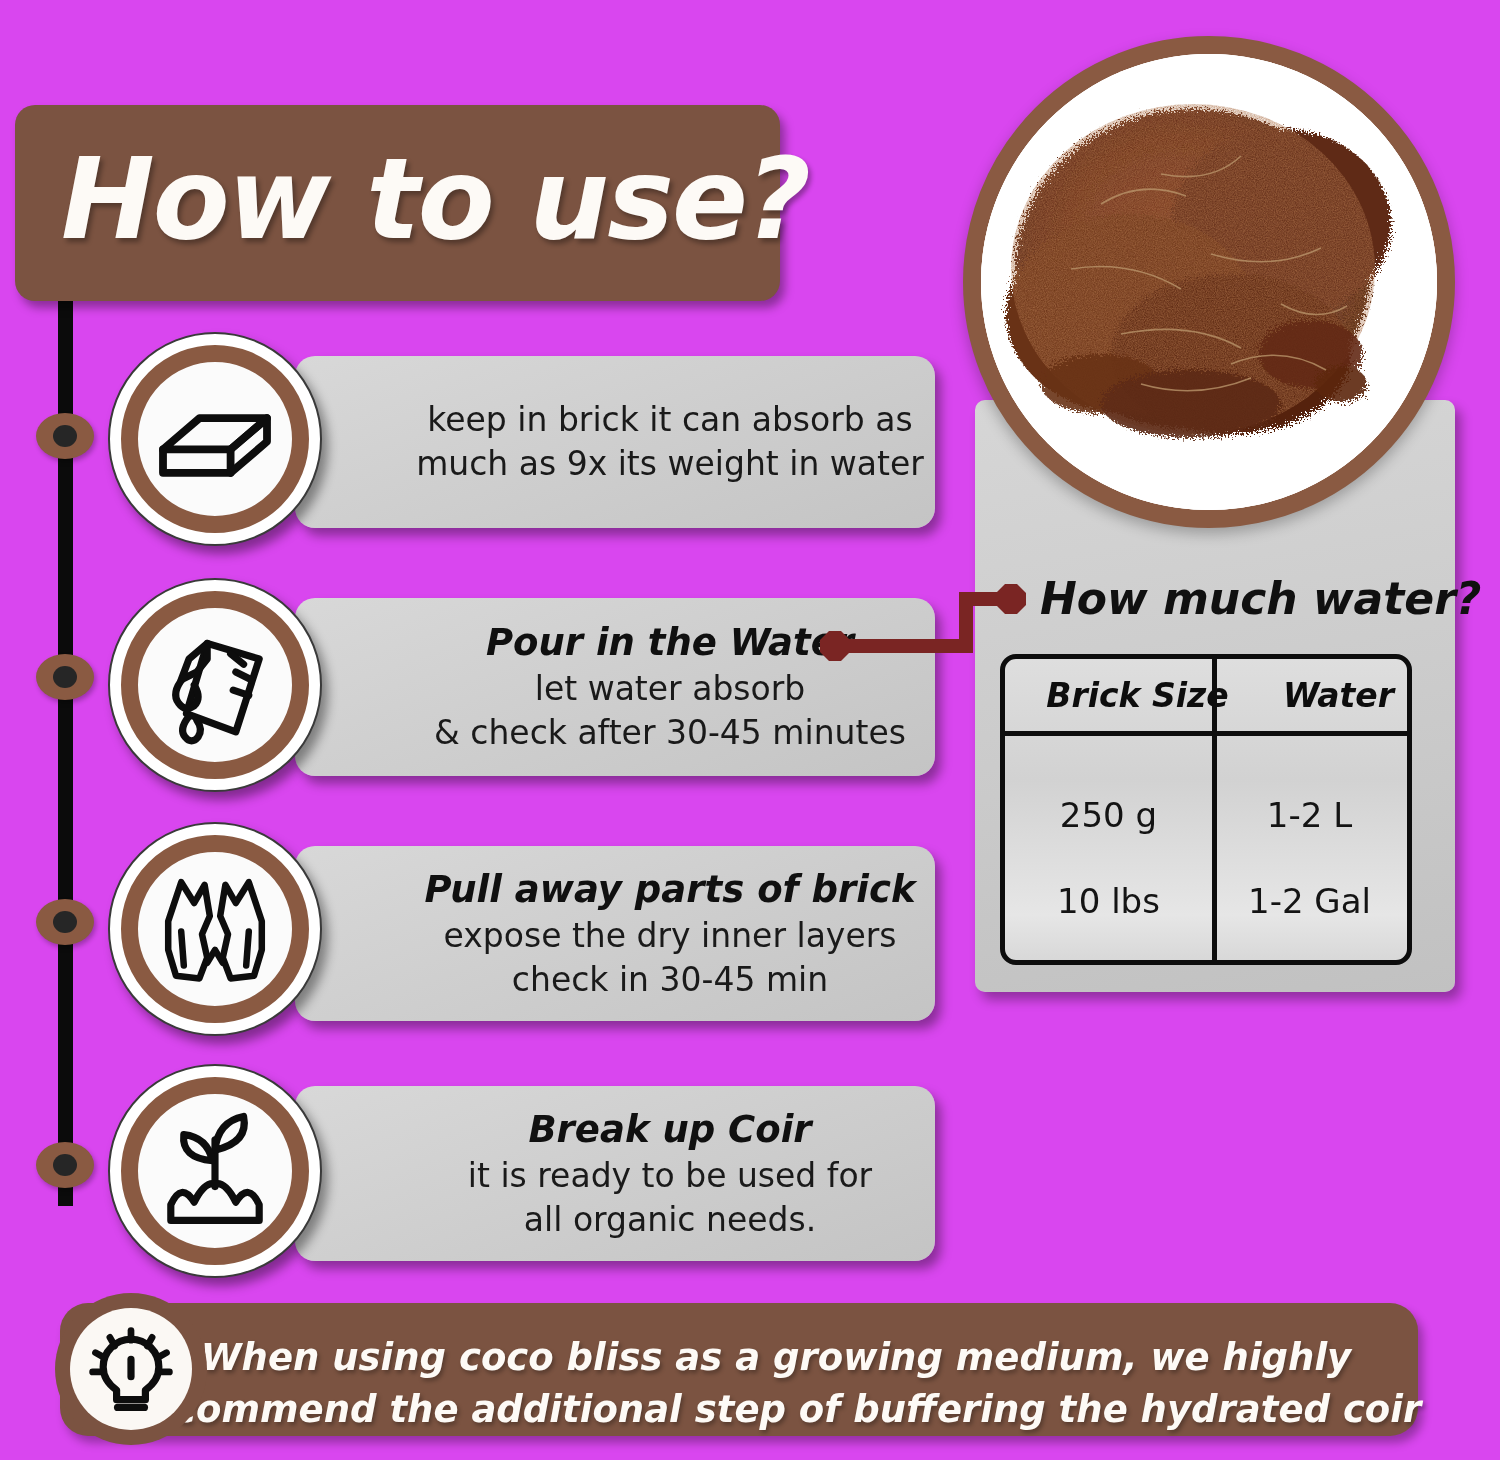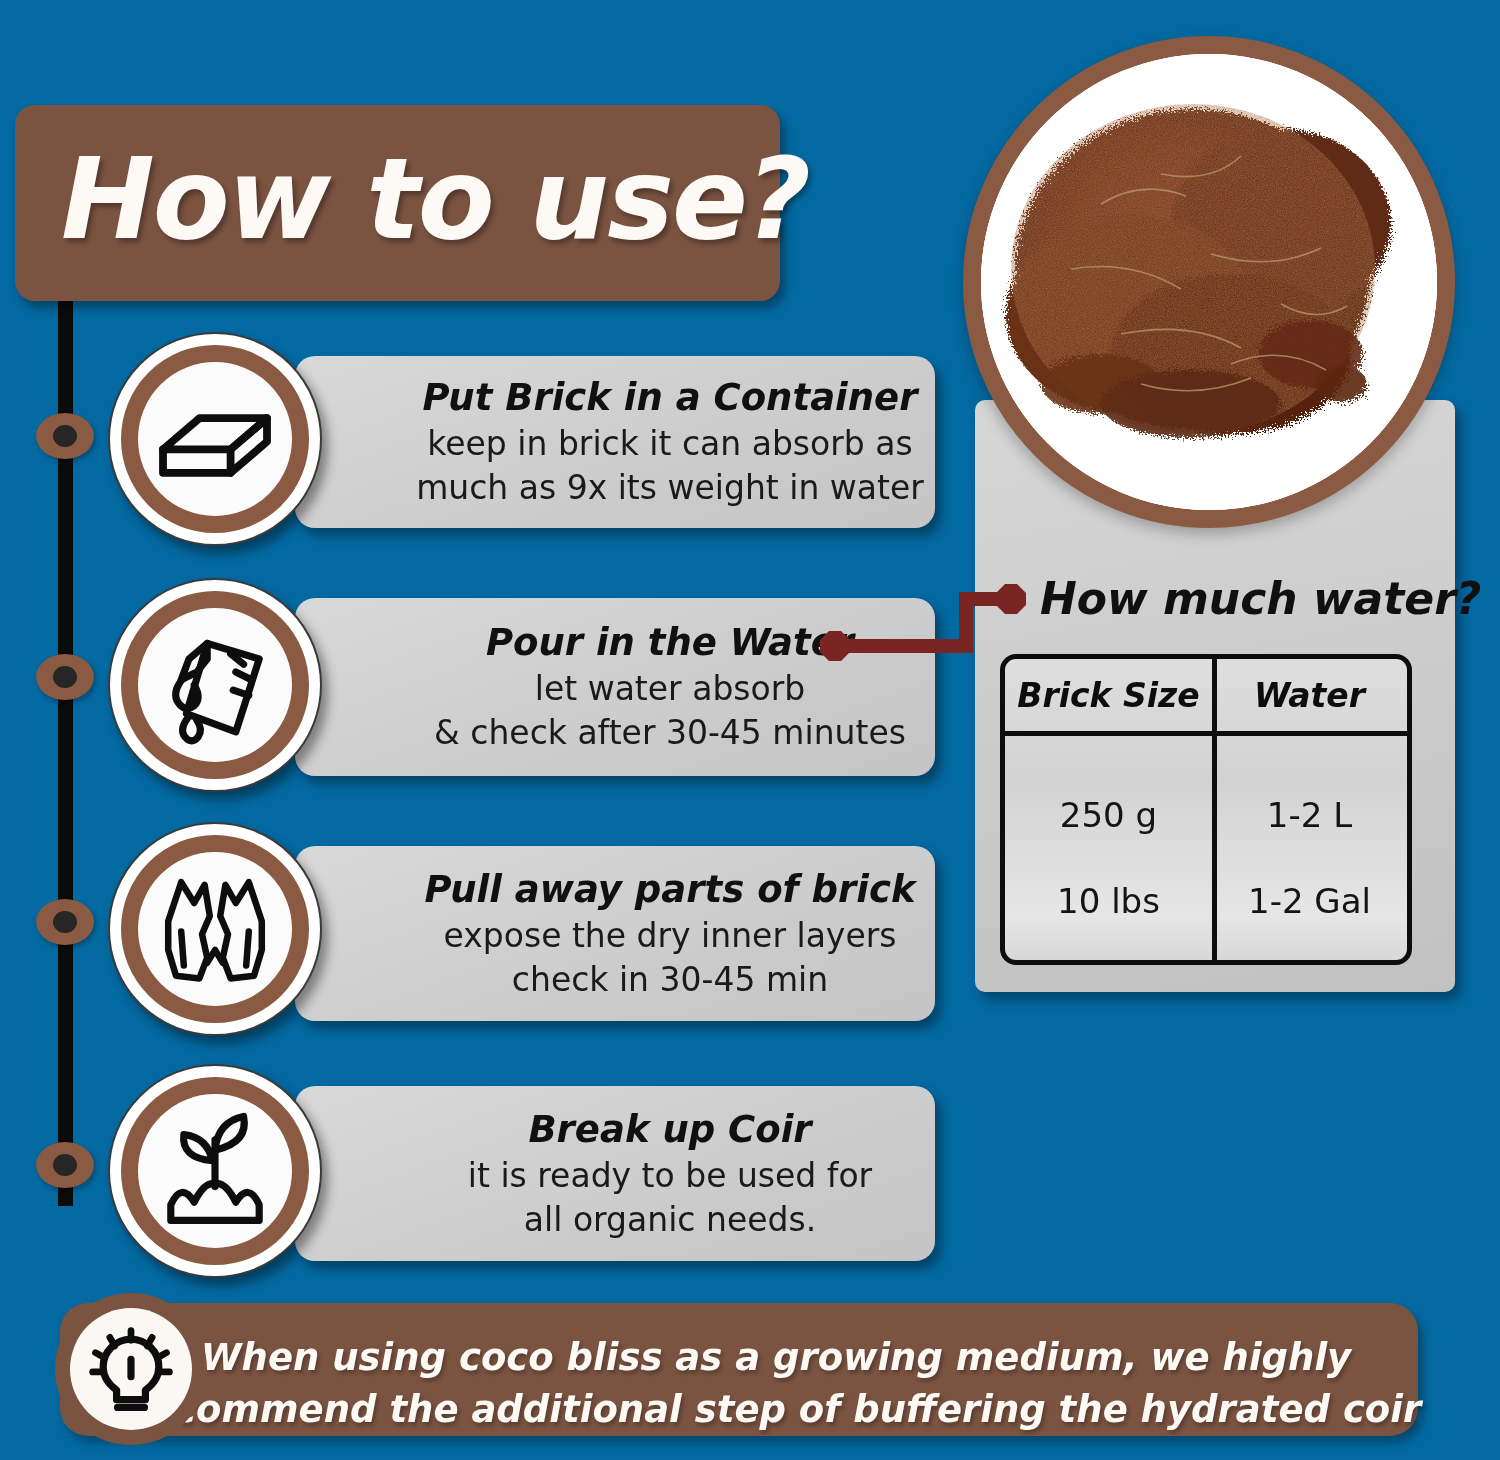--- a/index.html
+++ b/index.html
@@ -2,21 +2,21 @@
 <html><head>
 <meta charset="utf-8">
 <style>
   * { box-sizing: border-box; margin: 0; padding: 0; }
   html, body {
     width: 1500px; height: 1460px;
     background: #ffffff;
     font-family: "DejaVu Sans", sans-serif;
     overflow: hidden;
   }
-  #root { position: relative; width: 1500px; height: 1460px; background: #0369a1; }
+  #root { position: relative; width: 1500px; height: 1460px; background: #d946ef; }
 
   
   .title-box {
     position: absolute; left: 15px; top: 105px;
     width: 765px; height: 196px;
     background: #7b5341;
     border-radius: 20px;
     box-shadow: 5px 7px 10px rgba(0,0,0,0.35);
     z-index: 6;
   }
@@ -154,21 +154,21 @@
   }
   .wt-divider {
     position: absolute; left: 207px; top: 0; width: 5px; height: 311px;
     background: #0d0d0d; z-index: 2;
   }
   .wt-h {
     flex: 0 0 207px;
     display: flex; align-items: center; justify-content: center;
     font-family: "DejaVu Sans", sans-serif;
     font-style: italic; font-weight: bold;
-    font-size: 33px; color: #0d0d0d;
+    font-size: 33px; color: #0d0d0d; margin-left: 29px;
   }
   .wt-h.right { flex: 1 1 auto; }
   .wt-body { position: absolute; left: 0; top: 77px; right: 0; bottom: 0; display: flex; }
   .wt-col {
     flex: 0 0 207px; padding-top: 18px;
     display: flex; flex-direction: column; align-items: center;
   }
   .wt-col.right { flex: 1 1 auto; }
   .wt-cell {
     font-family: "DejaVu Sans", sans-serif;
@@ -296,21 +296,20 @@
       </div>
       <div class="wt-col right">
         <div class="wt-cell">1-2 L</div>
         <div class="wt-cell">1-2 Gal</div>
         <div class="wt-cell">8-10 Gal</div>
       </div>
     </div>
   </div>
 
   <div class="step-card" style="left:295px;top:356px;width:640px;height:172px;padding-left:110px;">
-    <div class="step-title">Put Brick in a Container</div>
     <div class="step-sub">keep in brick it can absorb as</div>
     <div class="step-sub">much as 9x its weight in water</div>
   </div>
   <div class="icon-circle" style="left:108px;top:332px;">
     <div class="icon-ring"></div>
     <svg class="icon-glyph" viewBox="0 0 100 100">
       <g fill="none" stroke="#0d0d0d" stroke-width="6" stroke-linejoin="round" stroke-linecap="round">
         <path d="M10 58 L38 34 L90 34 L62 58 Z"></path>
         <path d="M10 58 L10 76 L62 76 L62 58"></path>
         <path d="M62 58 L90 34 L90 52 L62 76"></path>

